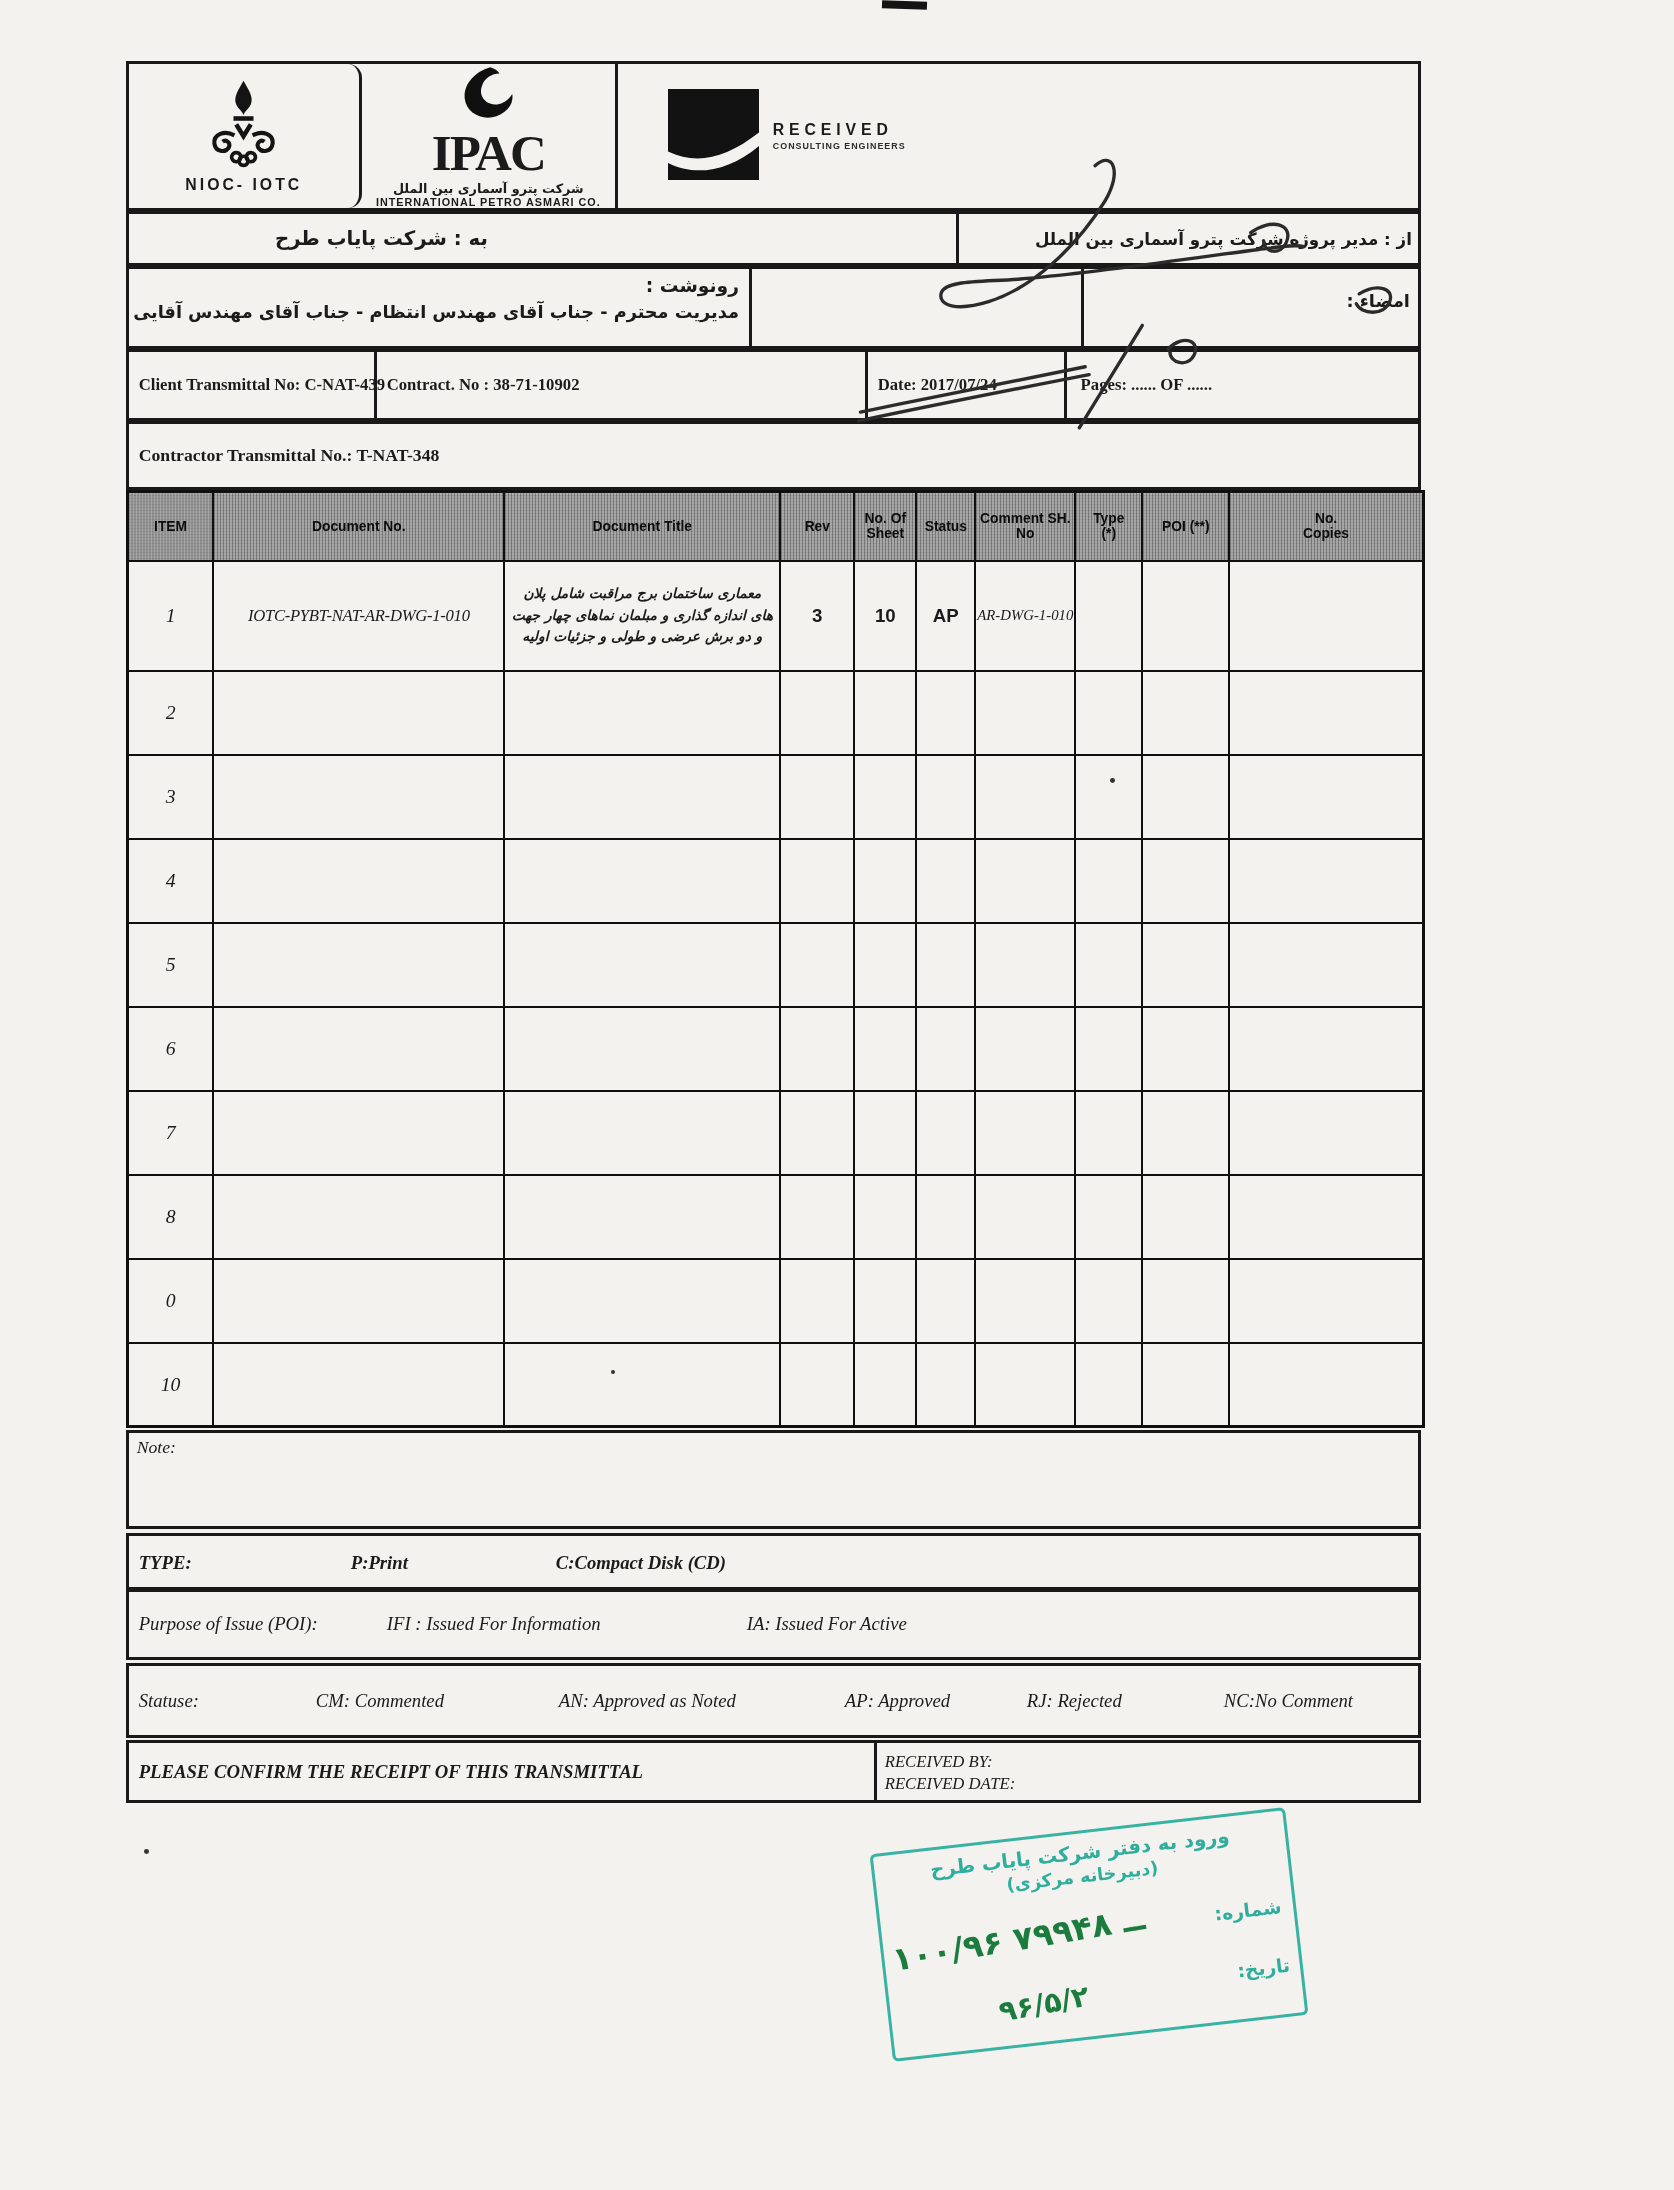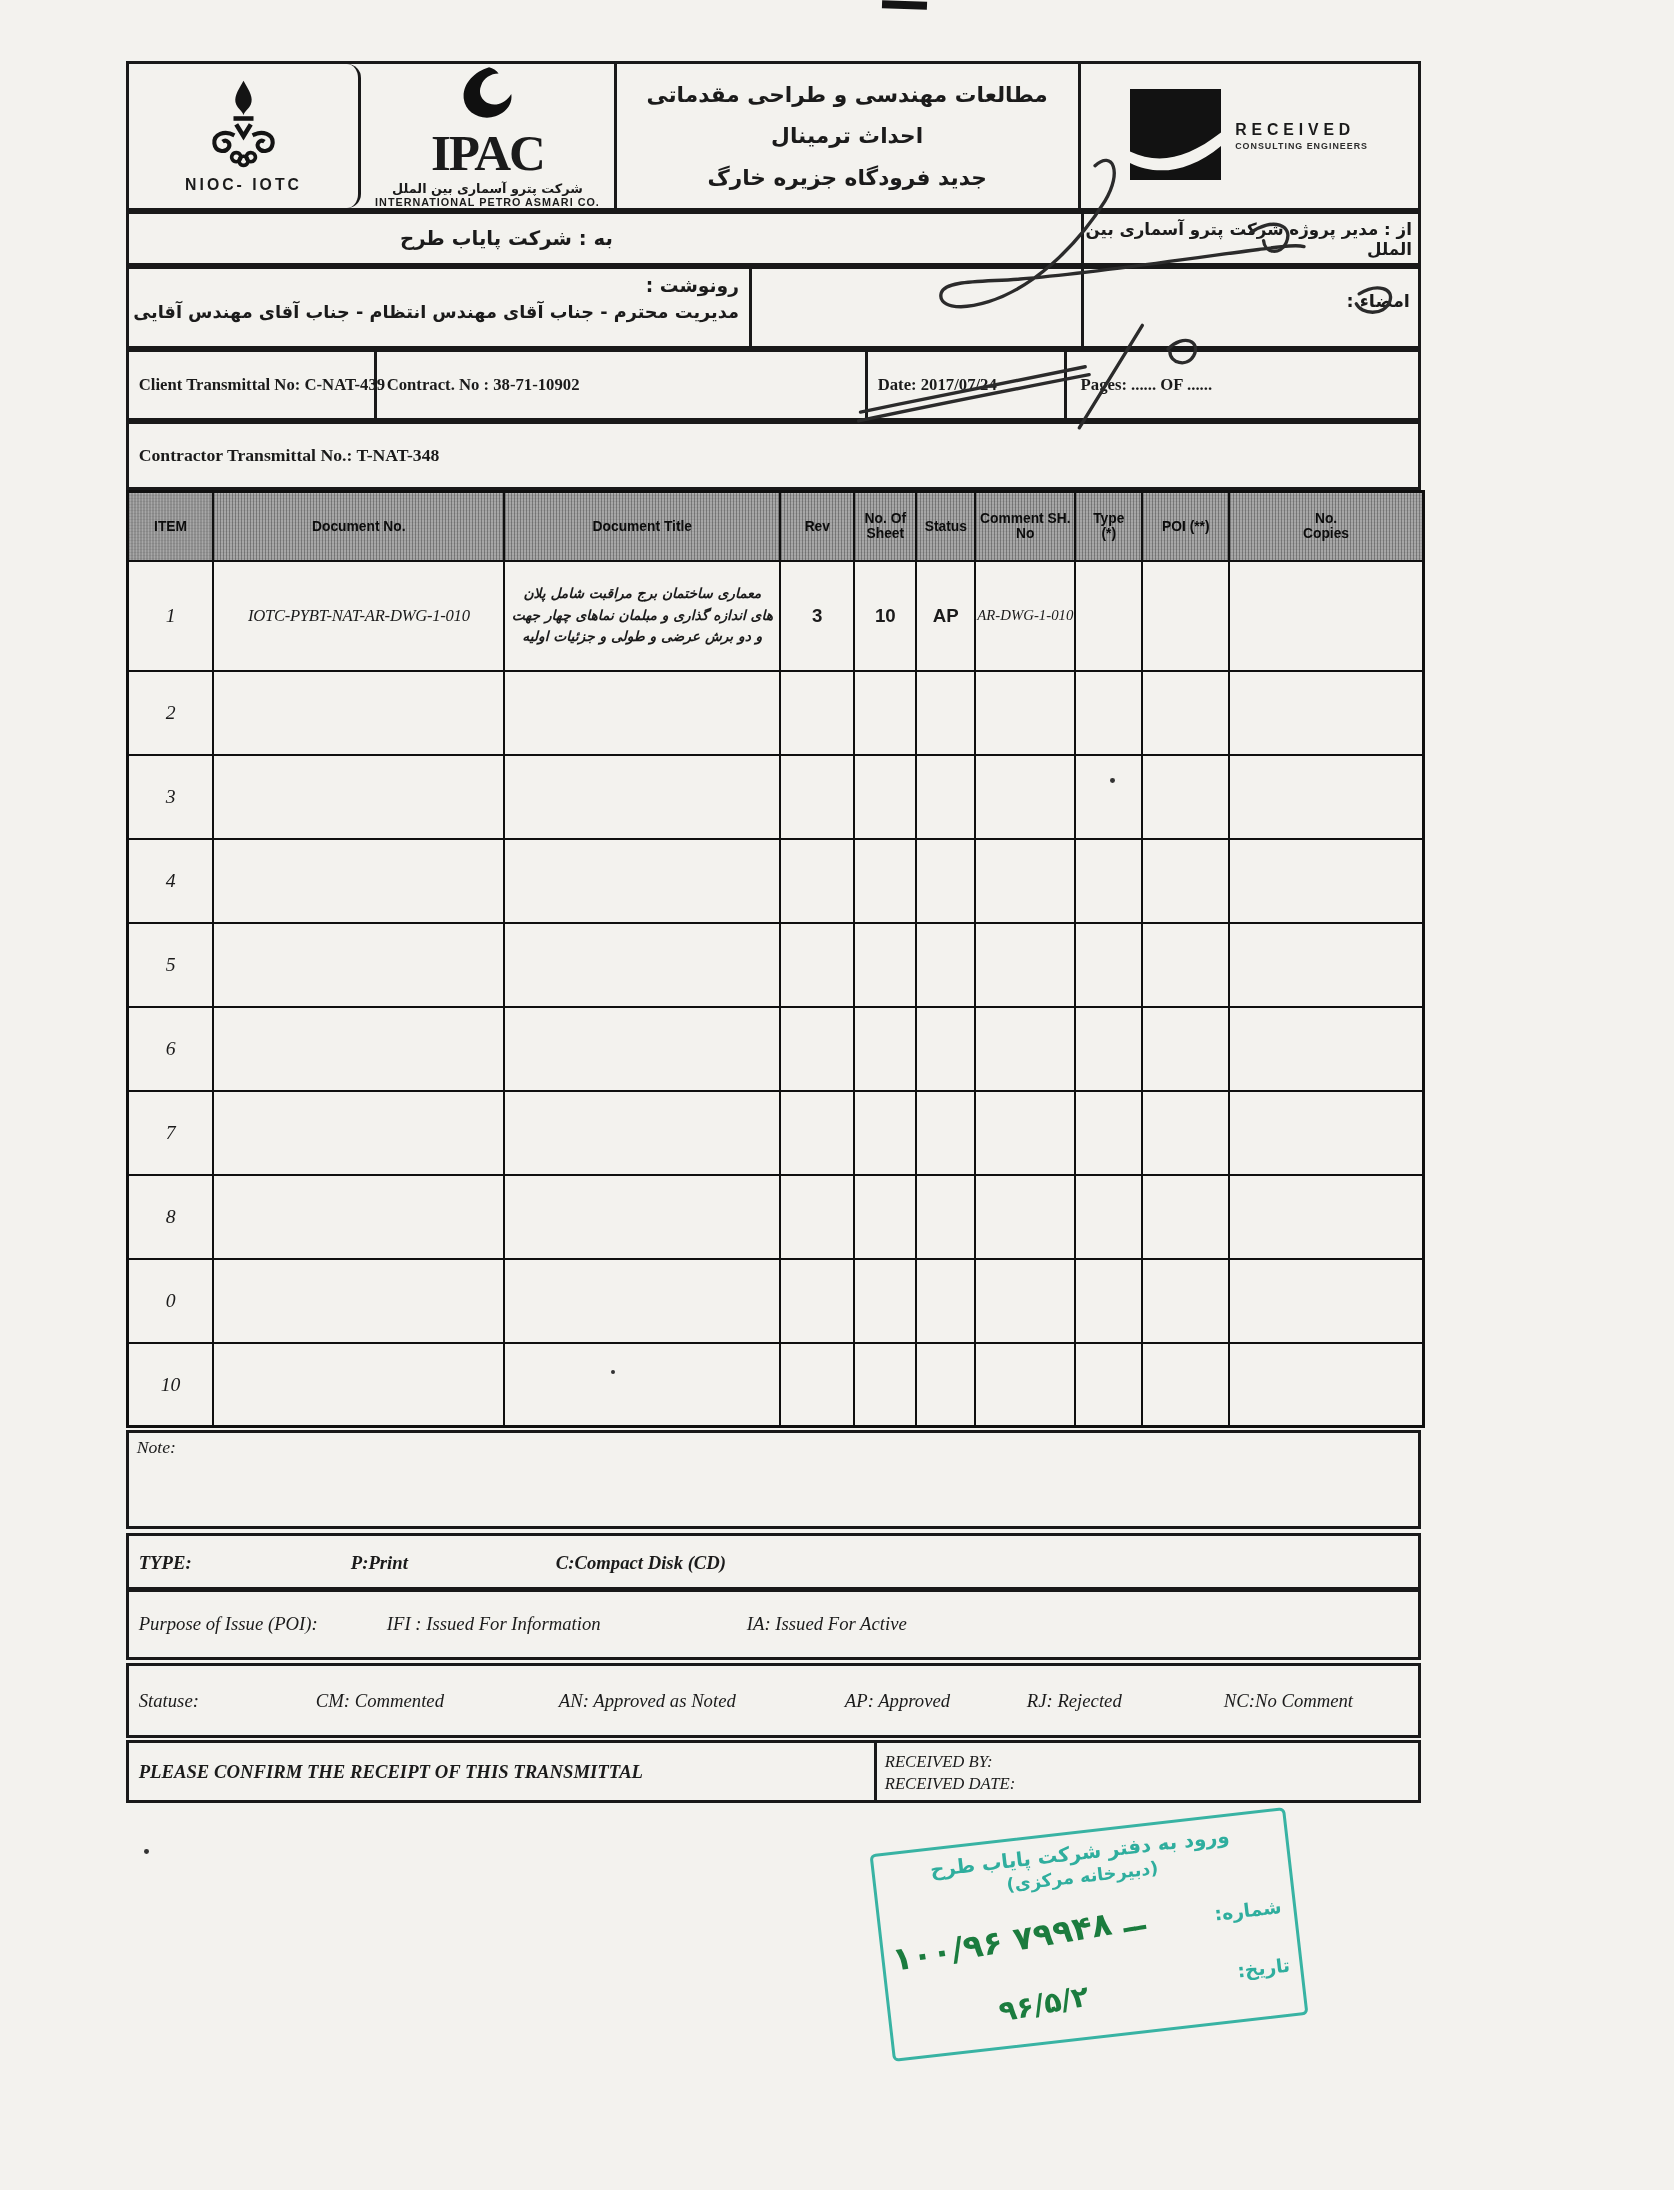--- a/index.html
+++ b/index.html
@@ -26,21 +26,21 @@
   .ipac-sub { font-family:"Liberation Sans",sans-serif; font-size:10.8px; font-weight:bold; letter-spacing:1px; }
   .cell-title { width:465px; direction:rtl; }
   .title-fa { font-family:"DejaVu Sans",sans-serif; font-weight:bold; font-size:21.7px; line-height:1.9; text-align:center; }
   .cell-payab { width:338px; flex-direction:row; gap:13.8px; }
   .payab-text { display:flex; flex-direction:column; gap:2px; }
   .payab-name { font-family:"Liberation Sans",sans-serif; font-weight:bold; font-size:15.8px; letter-spacing:4.9px; }
   .payab-sub { font-family:"Liberation Sans",sans-serif; font-weight:bold; font-size:8.9px; letter-spacing:1px; color:#2c2c2c; }
 
   
   .addr-to { top:150px; height:55px; display:flex; }
-  .to-cell { width:955px; border-right:3px solid #191919; direction:rtl; display:flex; align-items:center; padding-right:468px;
+  .to-cell { width:830px; border-right:3px solid #191919; direction:rtl; display:flex; align-items:center; padding-right:468px;
              font-family:"DejaVu Sans",sans-serif; font-weight:bold; font-size:19.7px; }
   .from-cell { flex:1; direction:rtl; display:flex; align-items:center; padding-right:5.9px;
              font-family:"DejaVu Sans",sans-serif; font-weight:bold; font-size:16.7px; }
   .addr-copy { top:205px; height:83px; display:flex; }
   .copy-cell { width:623px; border-right:3px solid #191919; direction:rtl; padding:5.9px 9.9px 0 0;
              font-family:"DejaVu Sans",sans-serif; font-weight:bold; }
   .copy-label { font-size:18.7px; }
   .copy-value { font-size:17.7px; margin-top:5.9px; }
   .copy-spacer { width:332px; border-right:3px solid #191919; }
   .sig-cell { flex:1; direction:rtl; padding:21.7px 7.9px 0 0;
@@ -143,24 +143,20 @@
           <span>
             <svg width="57" height="57" viewBox="0 0 72 72">
               <path fill="#101010" d="M38,4 C18,10 4,26 6,44 C8,62 28,72 46,66 C60,61 68,50 66,38 C60,48 48,54 38,50 C28,46 24,36 28,27 C31,18 40,12 50,12 C47,8 43,5 38,4 Z"></path>
             </svg>
           </span>
           <span class="ipac-name">IPAC</span>
         </div>
         <div class="ipac-fa">شرکت پترو آسماری بین الملل</div>
         <div class="ipac-sub">INTERNATIONAL PETRO ASMARI CO.</div>
       </div>
-      <div class="hcell cell-title">
-        <div class="title-fa">مطالعات مهندسی و طراحی مقدماتی احداث ترمینال</div>
-        <div class="title-fa">جدید فرودگاه جزیره خارگ</div>
-      </div>
       <div class="hcell cell-payab">
         <span>
           <svg width="91" height="91" viewBox="0 0 96 96">
             <rect width="96" height="96" fill="#121212"></rect>
             <path d="M0,66 C30,80 60,74 96,46 L96,60 C62,88 28,92 0,78 Z" fill="#f3f2ee"></path>
           </svg>
         </span>
         <span class="payab-text">
           <span class="payab-name">RECEIVED</span>
           <span class="payab-sub">CONSULTING ENGINEERS</span>

